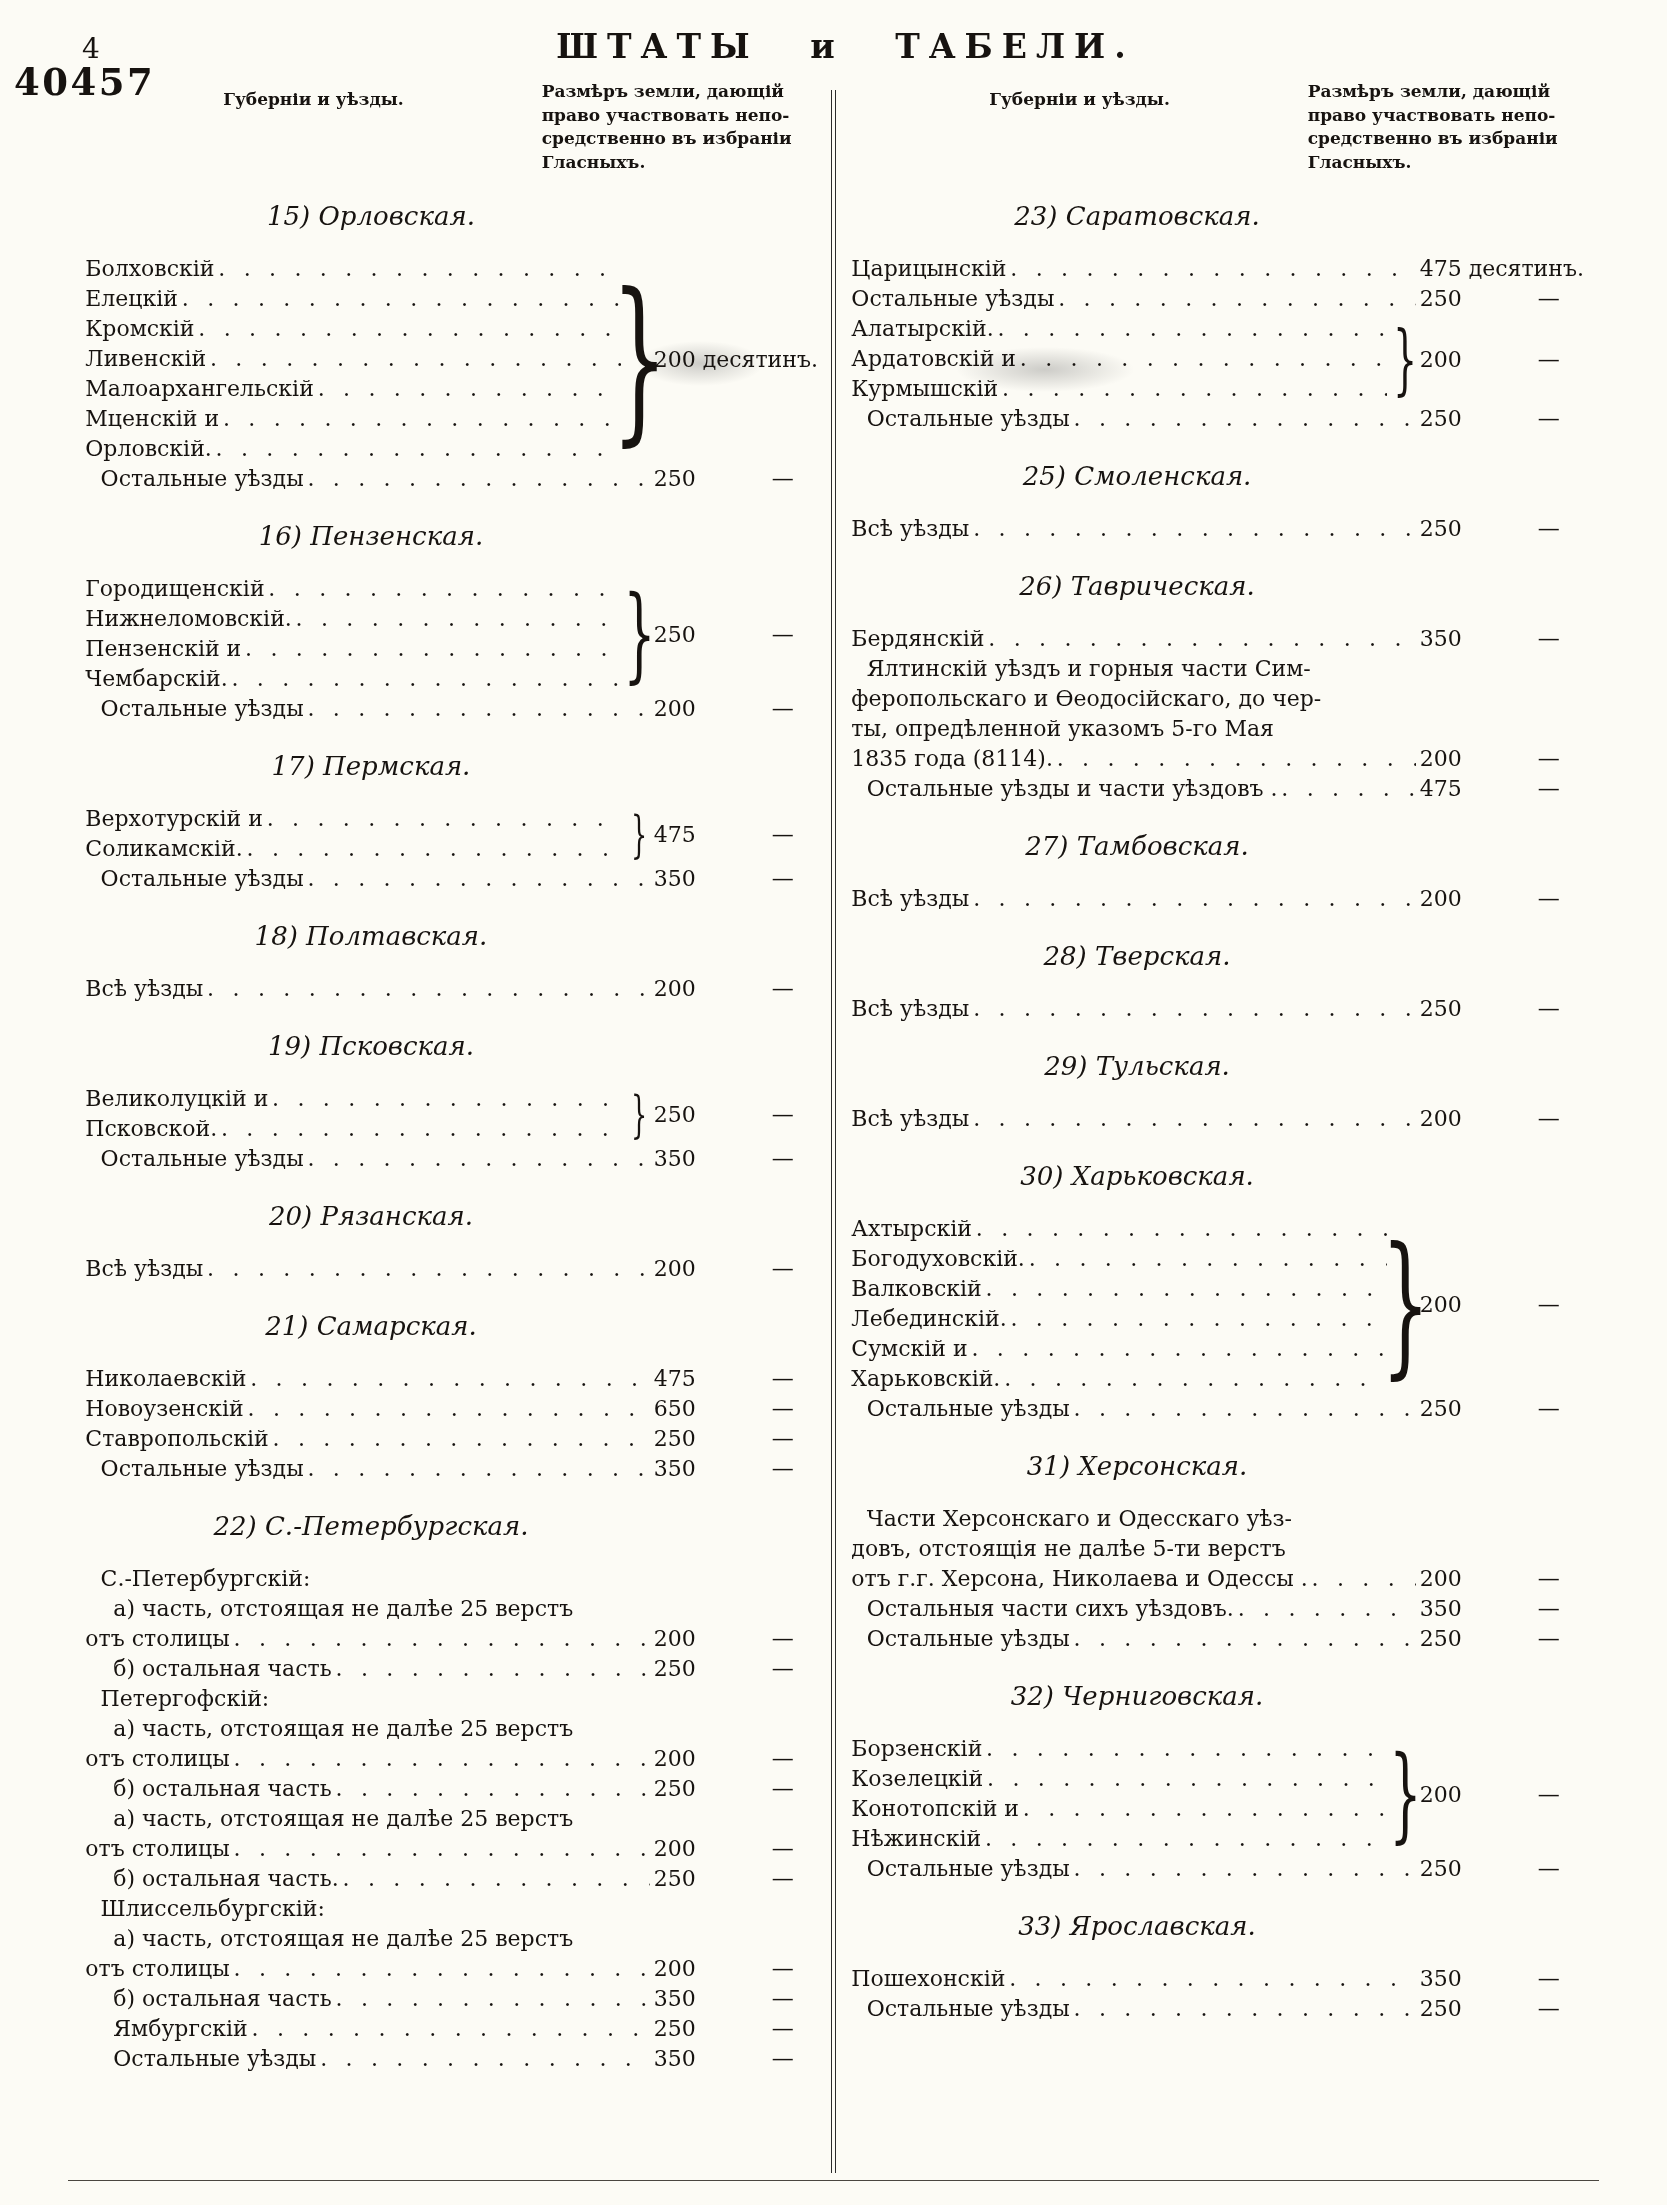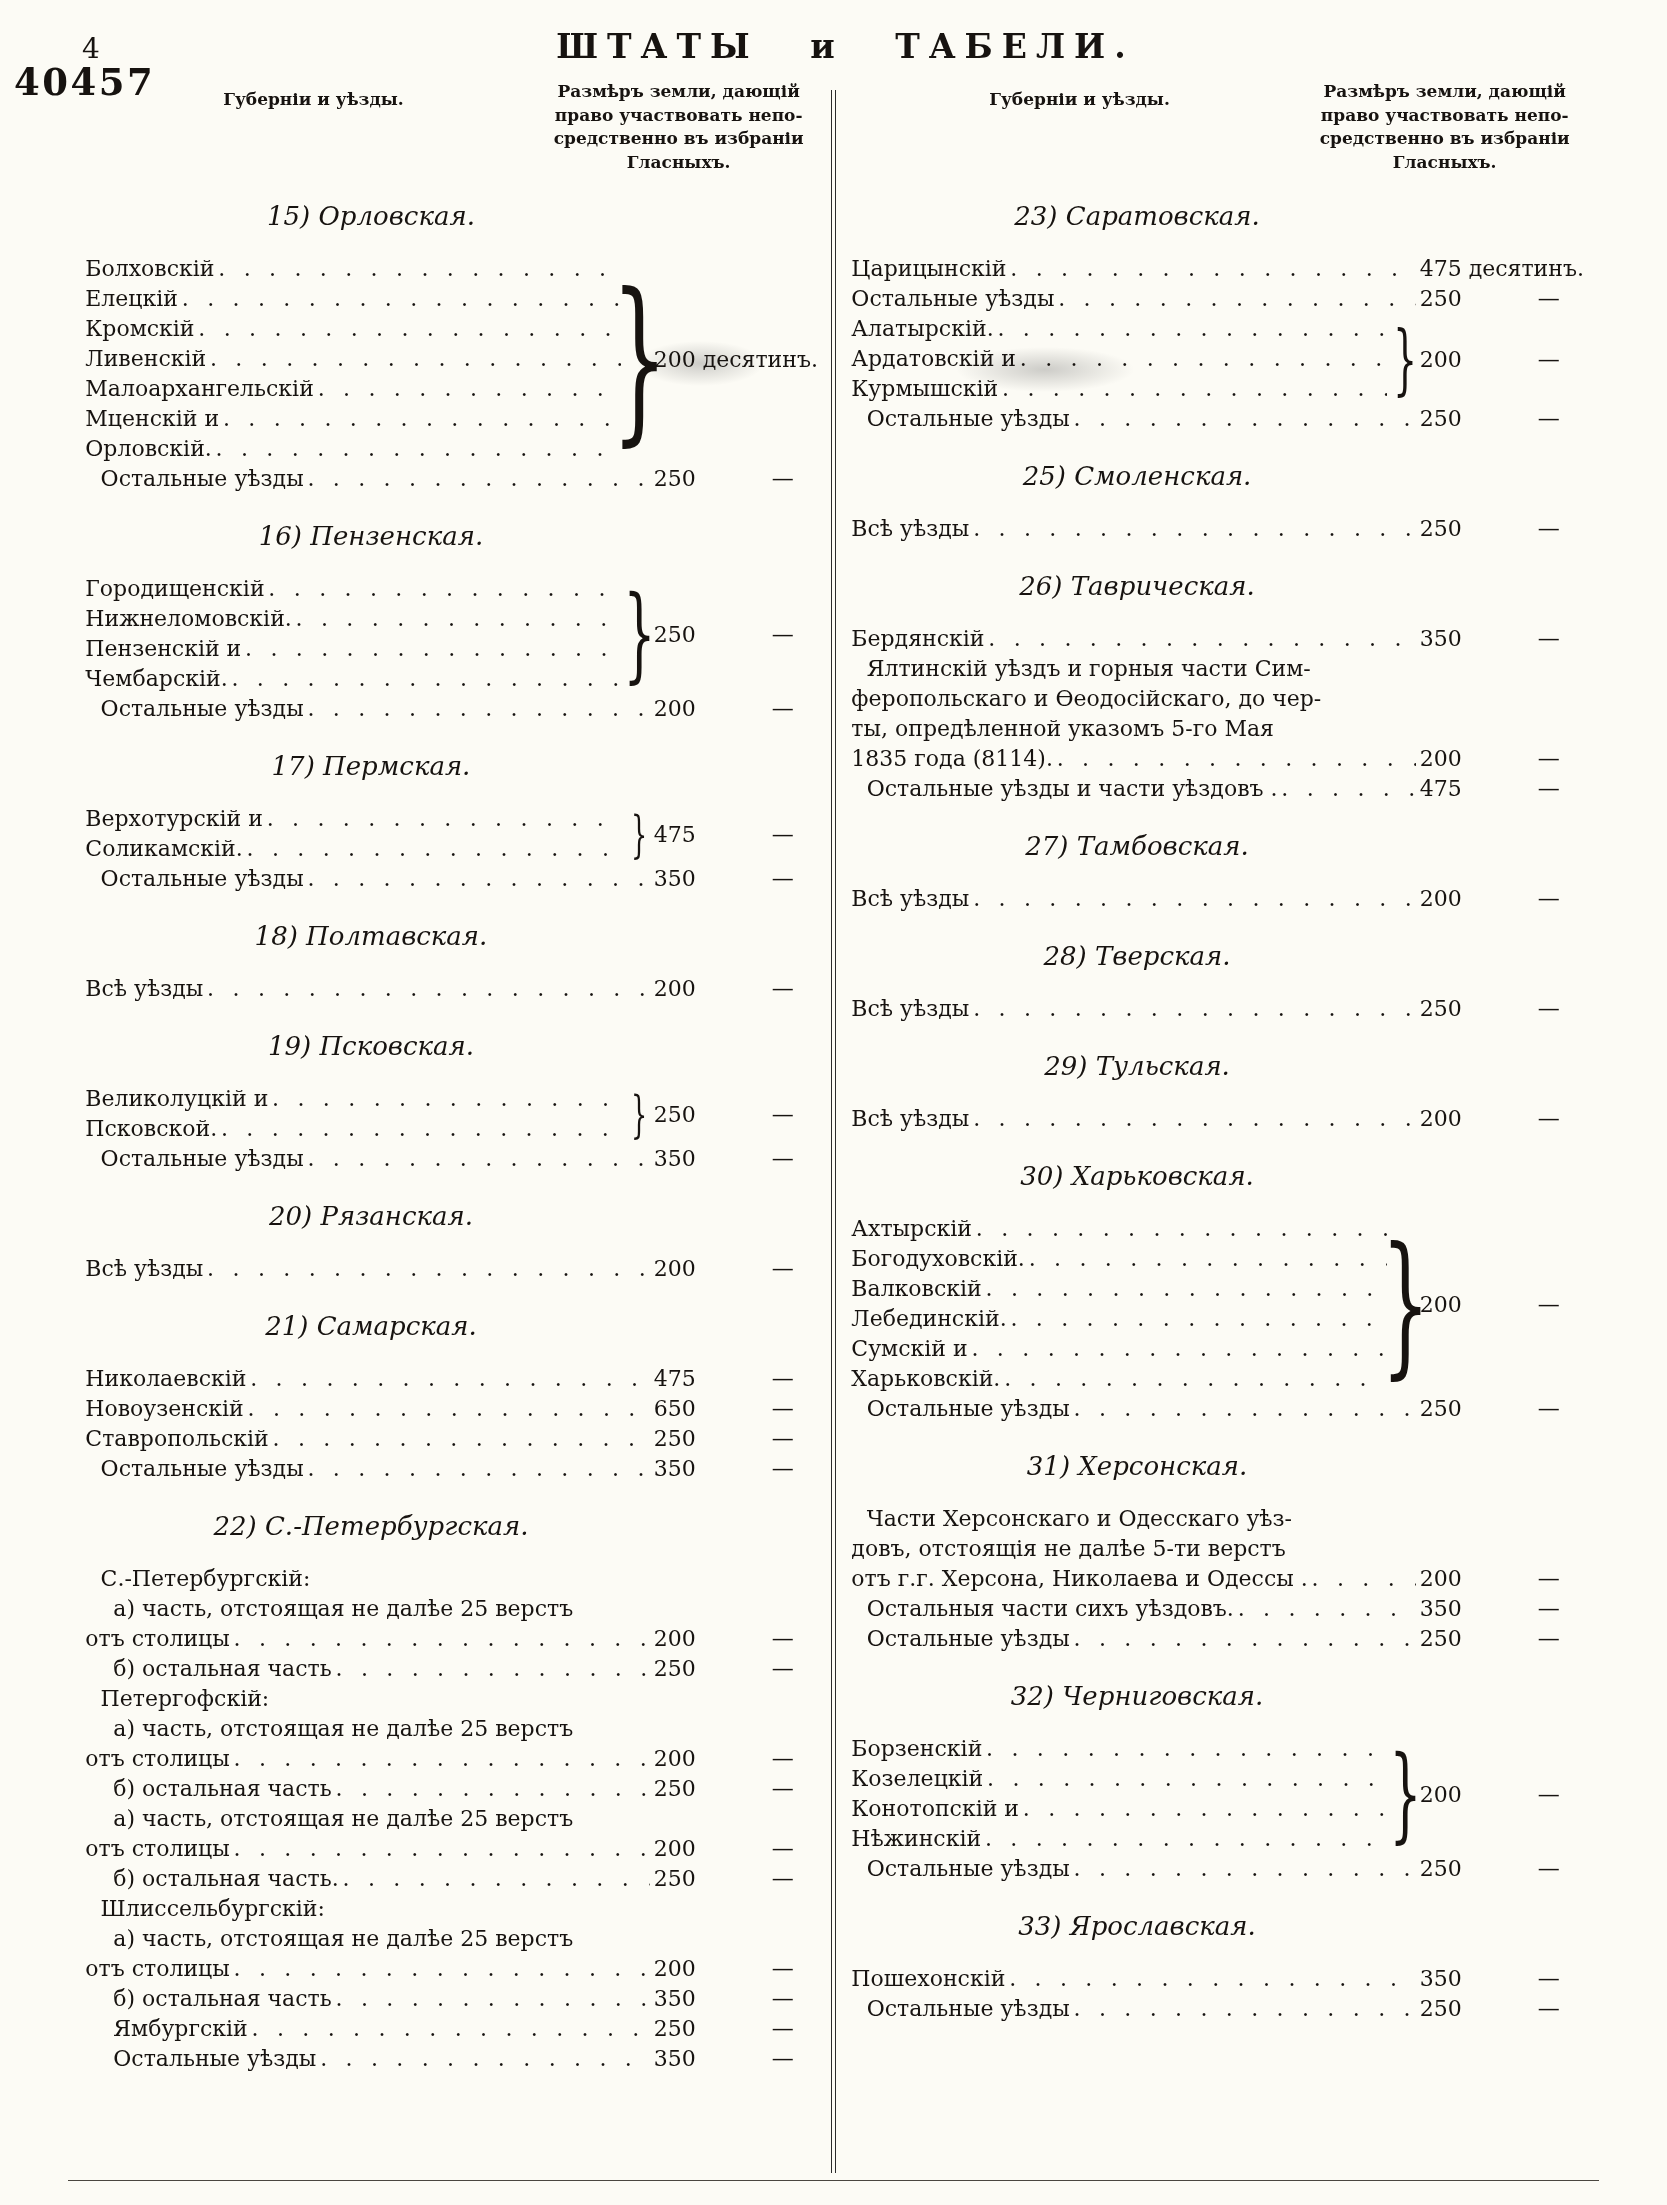--- a/index.html
+++ b/index.html
@@ -11,21 +11,21 @@
   }
   .pagenum{position:absolute;left:82px;top:32px;font-size:28px;}
   .title{position:absolute;left:12px;top:27px;width:100%;text-align:center;margin:0;
          font-size:33px;font-weight:bold;letter-spacing:9px;word-spacing:31px;}
   .docnum{position:absolute;left:14px;top:60px;font-size:37px;font-weight:bold;letter-spacing:2.5px;}
   .columns{position:absolute;left:70px;right:70px;top:80px;bottom:28px;display:flex;}
   .half{flex:1 1 0;min-width:0;padding:0 15.3px;}
   .divider{flex:none;width:5.1px;border-left:1.9px solid #2b2b2b;border-right:1.9px solid #2b2b2b;margin:10.2px 0 3.8px;}
   .colhead{display:flex;margin-bottom:10px;}
   .ch1{flex:1;text-align:center;font-weight:bold;font-size:17px;padding-top:9px;}
-  .ch2{flex:none;width:274px;text-align:center;font-weight:bold;font-size:17px;line-height:23.6px;}
+  .ch2{flex:none;width:274px;text-align:left;font-weight:bold;font-size:17px;line-height:23.6px;}
   .sec-title{text-align:center;font-style:italic;font-size:26px;margin:27px 0 23px;padding-right:159px;white-space:nowrap;}
   .row,.gline{display:flex;align-items:baseline;font-size:22px;line-height:30px;}
   .lbl{white-space:nowrap;}
   .leader{flex:1 1 0;min-width:0;overflow:hidden;white-space:nowrap;letter-spacing:5.7px;margin:0 3.8px;}
   .val{flex:none;width:96px;white-space:nowrap;}
   .dash{flex:none;width:66px;text-align:center;}
   .sub,.pline{font-size:22px;line-height:30px;white-space:nowrap;}
   .i1{padding-left:15.3px;}
   .i2{padding-left:28px;}
   .group{display:flex;align-items:center;}

